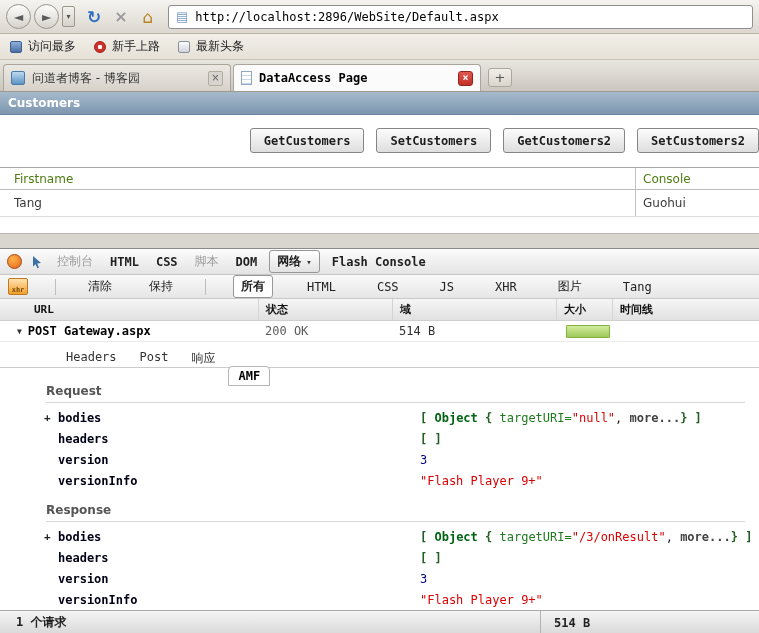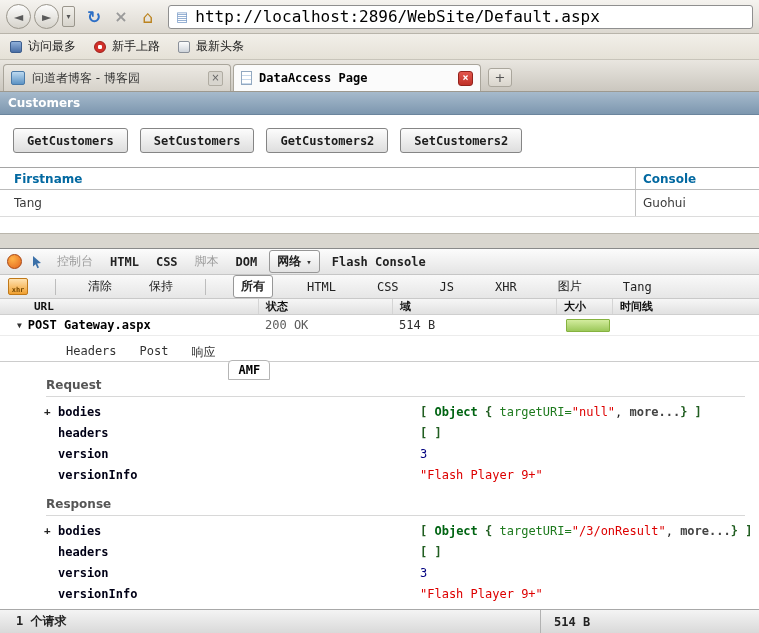--- a/index.html
+++ b/index.html
@@ -16,21 +16,21 @@
   .nav-drop { width: 13px; height: 21px; border: 1px solid #9a968c; border-radius: 2px;
               background: linear-gradient(#f3f1ec, #d6d3cb); color: #555; font-size: 8px;
               display: flex; align-items: center; justify-content: center; margin-right: 4px; }
   .nav-flat { width: 24px; height: 24px; display: flex; align-items: center; justify-content: center; }
   .icon-refresh { color: #2d6fc6; font-size: 17px; font-weight: bold; }
   .icon-stop { color: #9a9a9a; font-size: 16px; font-weight: bold; }
   .icon-home { color: #bb831f; font-size: 17px; }
   .address-bar { flex: 1; height: 24px; margin-left: 5px; background: #fff; border: 1px solid #8f8f8f;
                  border-radius: 3px; display: flex; align-items: center; padding: 0 7px; gap: 7px; }
   .doc-glyph { color: #7a9cc8; font-size: 13px; }
-  .url-text { font-family: "DejaVu Sans Mono", "Liberation Mono", monospace; font-size: 16px; color: #000; }
+  .url-text { font-family: "DejaVu Sans Mono", "Liberation Mono", monospace; font-size: 12px; color: #000; }
 
   
   .bookmarks-bar { height: 26px; background: linear-gradient(#f2efe9, #e5e1d7); border-bottom: 1px solid #c8c4ba;
                    display: flex; align-items: center; padding: 0 10px; gap: 18px; flex: none; }
   .bm-item { display: flex; align-items: center; gap: 6px; color: #1c1c1c; }
   .bm-ico { width: 12px; height: 12px; border-radius: 2px; flex: none; }
   .bm-ico.folder-clock { background: linear-gradient(#8fb0da, #4a6fa5); border: 1px solid #3d5e8e; }
   .bm-ico.life-ring { border-radius: 50%; background: radial-gradient(circle, #ffffff 28%, #d2302a 34%); border: 1px solid #9c1f1a; }
   .bm-ico.headlines { background: linear-gradient(#fdfdfd, #cfd4da); border: 1px solid #8a9099; }
 
@@ -56,29 +56,29 @@
                    border-radius: 3px; font-weight: bold; }
   .newtab-btn { width: 24px; height: 19px; margin: 0 0 4px 5px; border: 1px solid #aaa69c; border-radius: 3px;
                 background: linear-gradient(#f2efe9, #d9d5cd); color: #555; font-size: 13px;
                 display: flex; align-items: center; justify-content: center; }
 
   
   .customers-bar { height: 23px; flex: none; background: linear-gradient(#a6bacc, #7d97af);
                    border-bottom: 1px solid #6b859d; color: #fff; font-weight: bold;
                    display: flex; align-items: center; padding: 0 8px; }
   .page-body { height: 118px; flex: none; background: #fff; }
-  .btn-row { display: flex; gap: 12px; padding: 13px 0 0 13px; }
+  .btn-row { display: flex; gap: 12px; padding: 13px 0 0 13px; justify-content: flex-end; }
   .pg-btn { height: 25px; padding: 0 13px; border: 1px solid #858585; border-radius: 3px;
             background: linear-gradient(#fcfcfc, #dedede); font-weight: bold; color: #1c1c1c;
             font-family: "DejaVu Sans Mono", "Liberation Mono", monospace; font-size: 12px; }
   .grid { margin-top: 14px; border-top: 1px solid #a5a5a5; }
   .grid-row { display: grid; grid-template-columns: 1fr 124px; }
   .grid-cell { padding-left: 14px; display: flex; align-items: center; }
   .grid-cell.second { border-left: 1px solid #c2c2c2; padding-left: 7px; }
-  .grid-head { height: 22px; font-weight: bold; color: #0369a1; border-bottom: 1px solid #bbb; }
+  .grid-head { height: 22px; font-weight: normal; color: #4d7c0f; border-bottom: 1px solid #bbb; }
   .grid-data { height: 27px; color: #3a3a3a; border-bottom: 1px solid #dcdcdc; }
 
   
   .splitter { height: 15px; flex: none; background: #d9d6cf; border-top: 1px solid #bab6ac; }
 
   
   .firebug { flex: 1; display: flex; flex-direction: column; background: #fff; border-top: 1px solid #8a8a8a;
              font-family: "DejaVu Sans Mono", "Liberation Mono", monospace; }
   .fb-toolbar { height: 26px; flex: none; background: linear-gradient(#fcfcfc, #e4e4e4);
                 border-bottom: 1px solid #c6c6c6; display: flex; align-items: center; padding: 0 7px; gap: 7px; }
@@ -94,21 +94,21 @@
                  border-bottom: 1px solid #c9c9c9; display: flex; align-items: center; padding: 0 8px; gap: 27px; }
   .xhr-ico { width: 20px; height: 17px; flex: none; border: 1px solid #c07818; border-radius: 2px;
              background: linear-gradient(#ffe2b0, #f0a030); color: #7a4a00; font-size: 7px; font-weight: bold;
              display: flex; align-items: flex-end; justify-content: center; }
   .vsep { width: 1px; height: 16px; background: #bdbdbd; }
   .fb-cmd { padding: 2px 5px; color: #222; }
   .filter { padding: 2px 7px; color: #222; }
   .filter.active { border: 1px solid #979797; border-radius: 3px; background: #fff; font-weight: bold; }
 
   
-  .net-header { height: 16px; flex: none; background: linear-gradient(#f6f6f6, #e1e1e1);
+  .net-header { height: 22px; flex: none; background: linear-gradient(#f6f6f6, #e1e1e1);
                 border-bottom: 1px solid #cfcfcf; display: grid;
                 grid-template-columns: 258px 134px 164px 56px 1fr; align-items: center;
                 font-size: 11px; font-weight: bold; color: #111; }
   .nh-cell { padding-left: 7px; height: 100%; display: flex; align-items: center; }
   .nh-cell.first { padding-left: 34px; }
   .nh-cell + .nh-cell { border-left: 1px solid #d4d4d4; }
   .net-row { height: 21px; flex: none; display: grid; grid-template-columns: 258px 134px 164px 56px 1fr;
              align-items: center; border-bottom: 1px solid #ececec; background: #fff; }
   .net-url { padding-left: 17px; display: flex; align-items: center; gap: 6px; font-weight: bold; color: #000; }
   .row-twisty { font-size: 8px; color: #333; }

